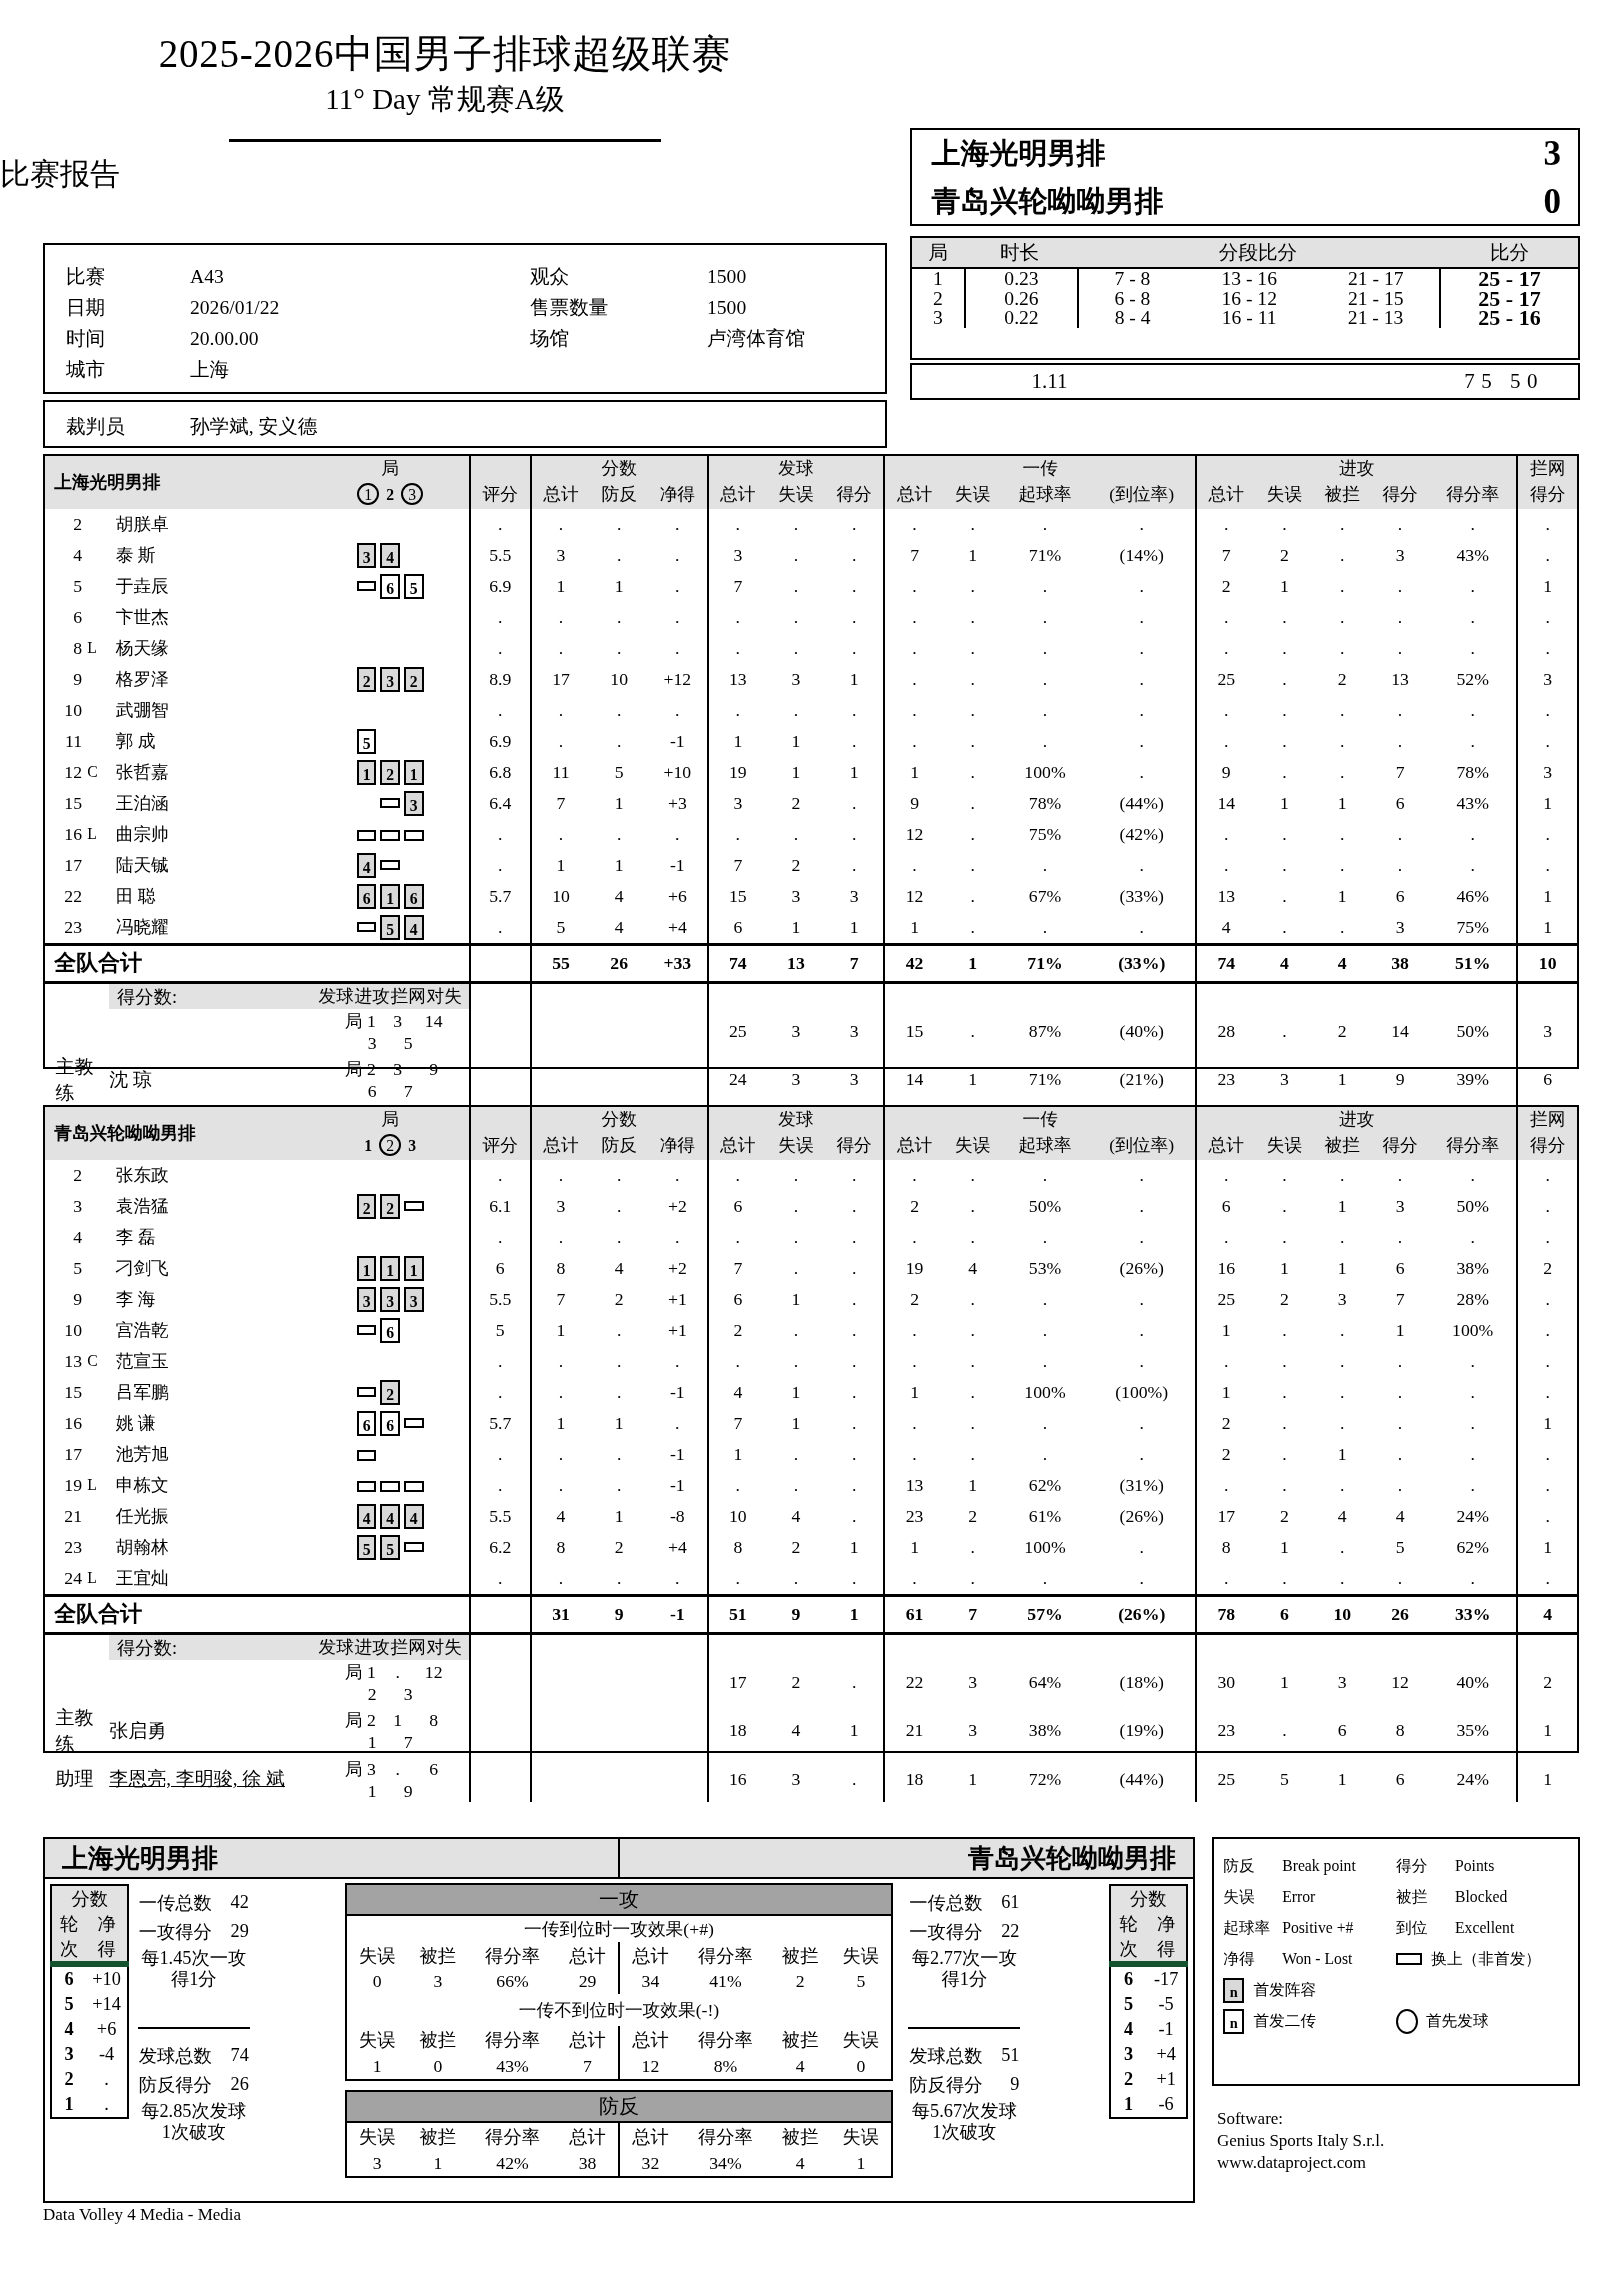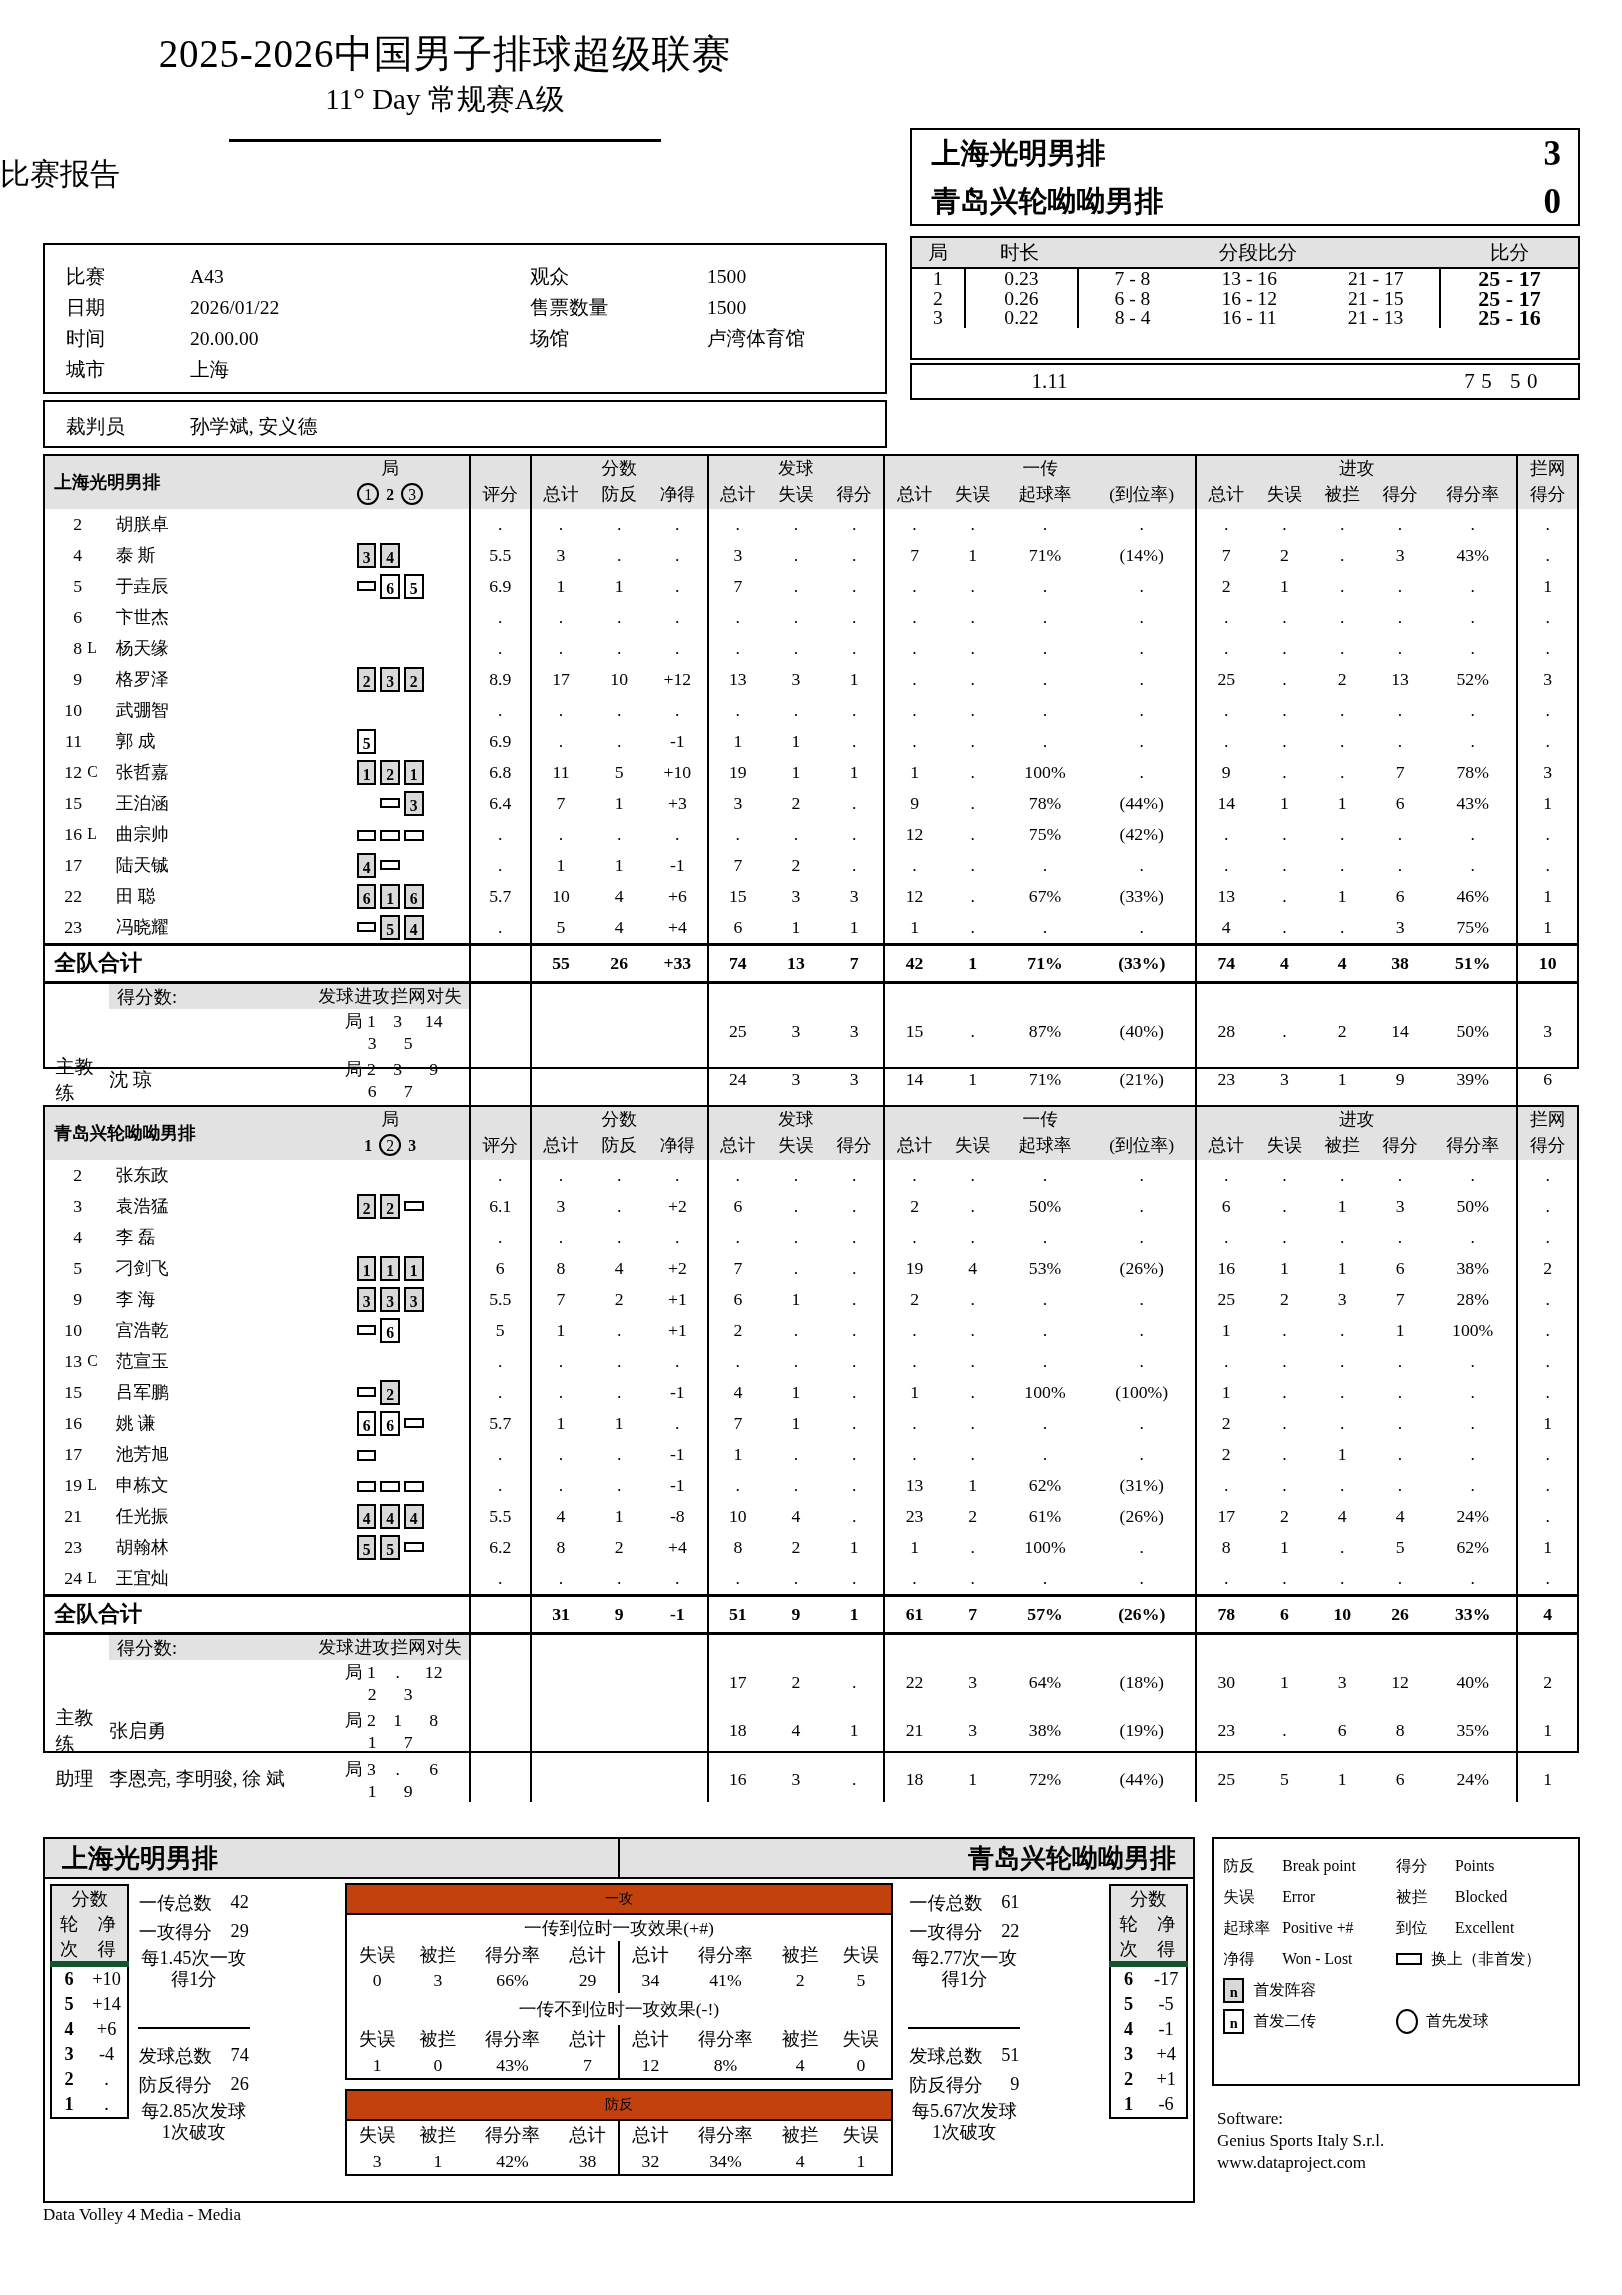--- a/index.html
+++ b/index.html
@@ -91,21 +91,21 @@
   .rot-tbl .rh.rh2 td{border-bottom:6px solid #14532d;}
   .rot-tbl .bold{font-weight:bold;}
 
   .kv{font-size:18.3px;}
   .kv td{height:25px;}
   .kv .v{text-align:right;padding-left:15.7px;}
   .center-note{text-align:center;font-size:18.3px;line-height:1.15;}
 
   .mid-tbl{border:2px solid #000;border-collapse:collapse;width:100%;font-size:17.7px;}
   .mid-tbl td{text-align:center;height:23.6px;}
-  .mid-title td{background:#c2410c;font-size:14px;height:26px;border-bottom:2px solid #000;}
+  .mid-title td{background:#a3a3a3;font-size:20px;height:26px;border-bottom:2px solid #000;}
   .mid-sub td{font-size:18.3px;height:25px;}
   .sep-l{border-left:2px solid #000;}
 
   
   .legend-box{position:absolute;left:1212px;top:1837px;width:368px;height:249px;border:2px solid #000;box-sizing:border-box;padding:11.8px 9.2px;}
   .legend-grid{display:grid;grid-template-columns:1fr 1fr;font-size:15.7px;row-gap:0;}
   .lg-item{display:flex;align-items:center;height:31px;}
   .lg-cn{width:59px;}
   .lg-en{}
   .lg-chip{display:inline-block;width:21px;height:25px;line-height:25px;border:2px solid #000;text-align:center;font-size:14.4px;font-weight:bold;box-sizing:border-box;margin-right:9.2px;}
@@ -1104,21 +1104,21 @@
             <td class="">(19%)</td>
             <td class="vb-l">23</td>
             <td class="">.</td>
             <td class="">6</td>
             <td class="">8</td>
             <td class="">35%</td>
             <td class="vb-l">1</td>
           </tr>
           <tr class="pts-row">
             <td colspan="2" style="text-align:left;padding-left:10.5px;font-size:19px;">助理</td>
-            <td style="text-align:left;font-size:19px;">李恩亮, 李明骏, 徐 斌</td>
+            <td style="text-align:left;font-size:19px;text-decoration:underline;">李恩亮, 李明骏, 徐 斌</td>
             <td class="sets-col"><span style="display:inline-block;width:47px;text-align:right;padding-right:3.9px;">局 3</span><span style="display:inline-block;width:36px;text-align:center;">.</span><span style="display:inline-block;width:36px;text-align:center;">6</span><span style="display:inline-block;width:36px;text-align:center;">1</span><span style="display:inline-block;width:36px;text-align:center;">9</span></td>
             <td class="vb-l"></td>
             <td class="vb-l"></td>
             <td class=""></td>
             <td class=""></td>
             <td class="vb-l">16</td>
             <td class="">3</td>
             <td class="">.</td>
             <td class="vb-l">18</td>
             <td class="">1</td>

